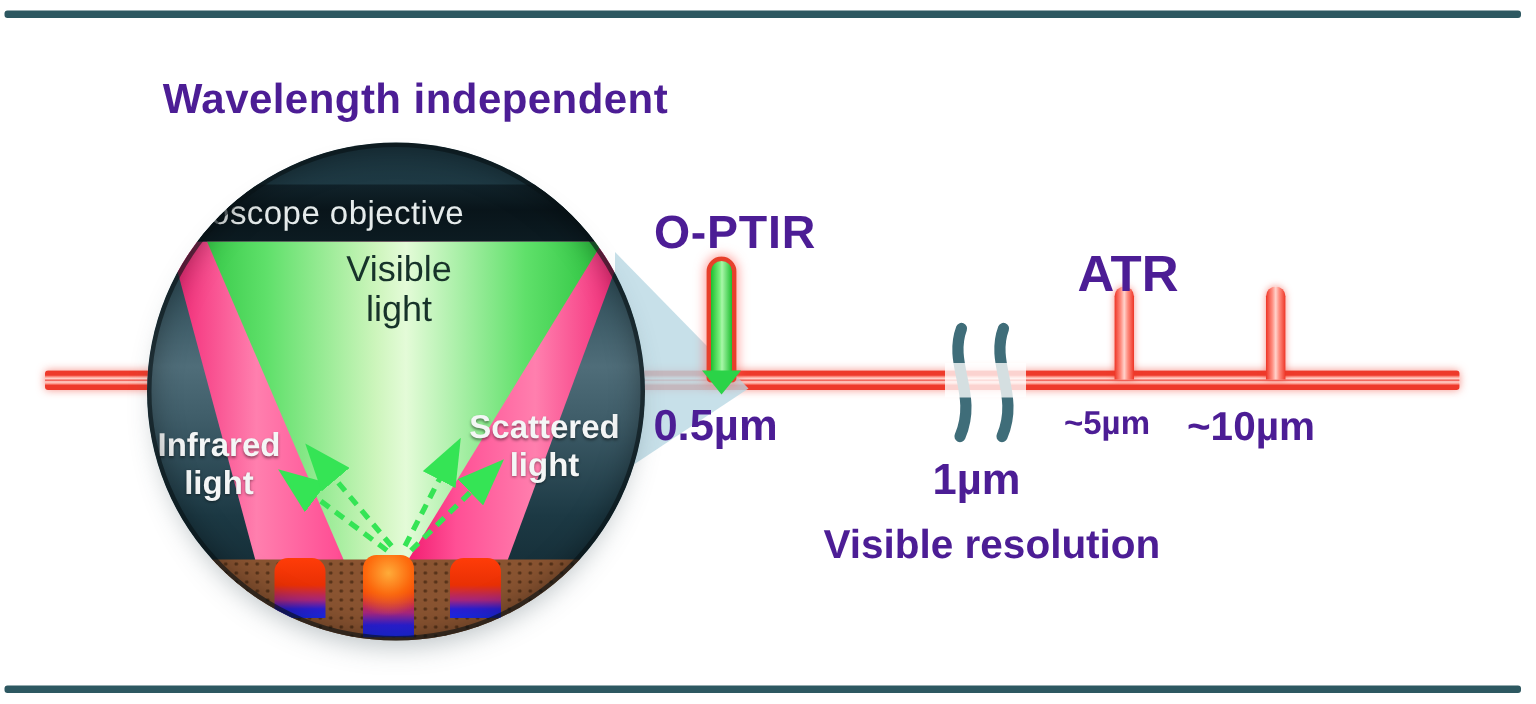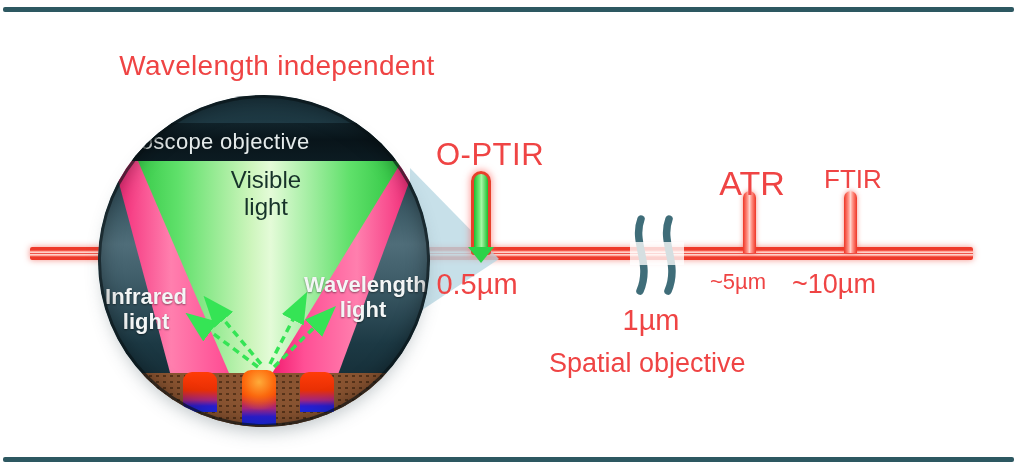--- a/index.html
+++ b/index.html
@@ -4,21 +4,21 @@
 <style>
   html,body{margin:0;padding:0;background:#ffffff;}
   .stage{
     position:relative;width:1024px;height:469px;background:#ffffff;overflow:hidden;
     font-family:"Liberation Sans","DejaVu Sans",sans-serif;
   }
   .rule{position:absolute;left:3px;width:1011px;height:5px;background:#2d5861;border-radius:2px;}
   .rule.top{top:7px;}
   .rule.bottom{top:457px;}
 
-  .teal{color:#ef4444;font-weight:normal;}
+  .teal{color:#4c1d95;font-weight:bold;}
   .heading{position:absolute;top:50px;font-size:28px;text-align:center;letter-spacing:.3px;}
   .heading.left{left:91px;width:372px;}
   .heading.right{left:648px;width:328px;}
 
   
   .axis-line{
     position:absolute;left:30px;top:247px;width:943px;height:13px;
     background:linear-gradient(180deg,
       #ee3a2b 0%, #ee3a2b 24%, #ff9c90 33%, #ffd6cf 42%,
       #f0544a 50%, #ffd6cf 58%, #ff9c90 67%, #ee3a2b 76%, #ee3a2b 100%);
@@ -149,33 +149,32 @@
 
     <div class="scope-label lbl-visible">
       <div>Visible</div>
       <div>light</div>
     </div>
     <div class="scope-label lbl-infrared">
       <div>Infrared</div>
       <div>light</div>
     </div>
     <div class="scope-label lbl-scattered">
-      <div>Wavelength</div>
+      <div>Scattered</div>
       <div>light</div>
     </div>
   </div>
 
   <div class="tick-optir"></div>
   <div class="optir-arrow"></div>
   <div class="axis-label lbl-optir teal">O-PTIR</div>
   <div class="axis-label lbl-05um teal">0.5µm</div>
 
   <div class="tick-red tick-atr"></div>
   <div class="tick-red tick-ftir"></div>
   <div class="axis-label lbl-atr teal">ATR</div>
-  <div class="axis-label lbl-ftir teal">FTIR</div>
   <div class="axis-label lbl-5um teal">~5µm</div>
   <div class="axis-label lbl-10um teal">~10µm</div>
 
   <div class="axis-label lbl-1um teal">1µm</div>
-  <div class="axis-label lbl-spatial teal">Spatial objective</div>
+  <div class="axis-label lbl-spatial teal">Visible resolution</div>
 
 </div>
 
 </body></html>

